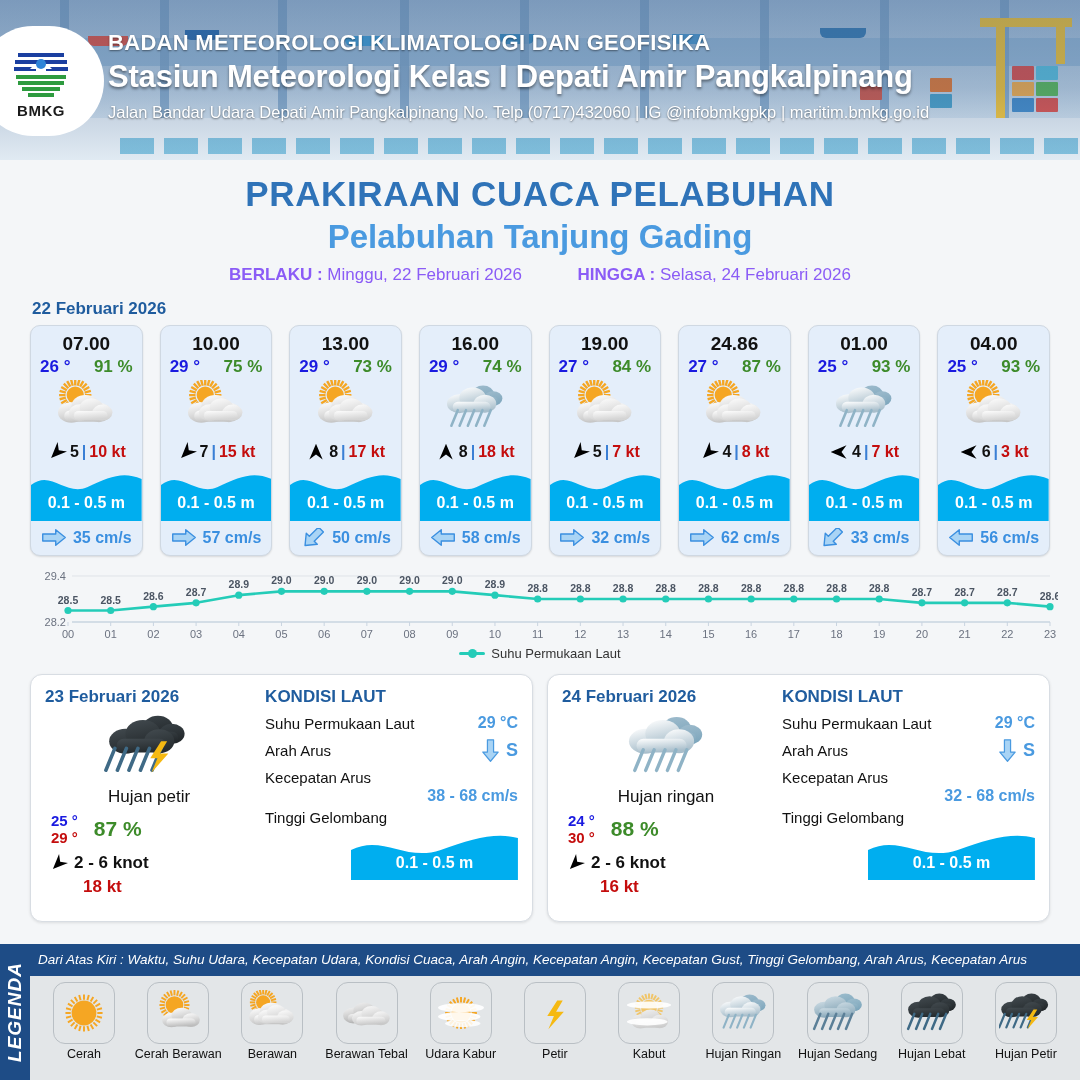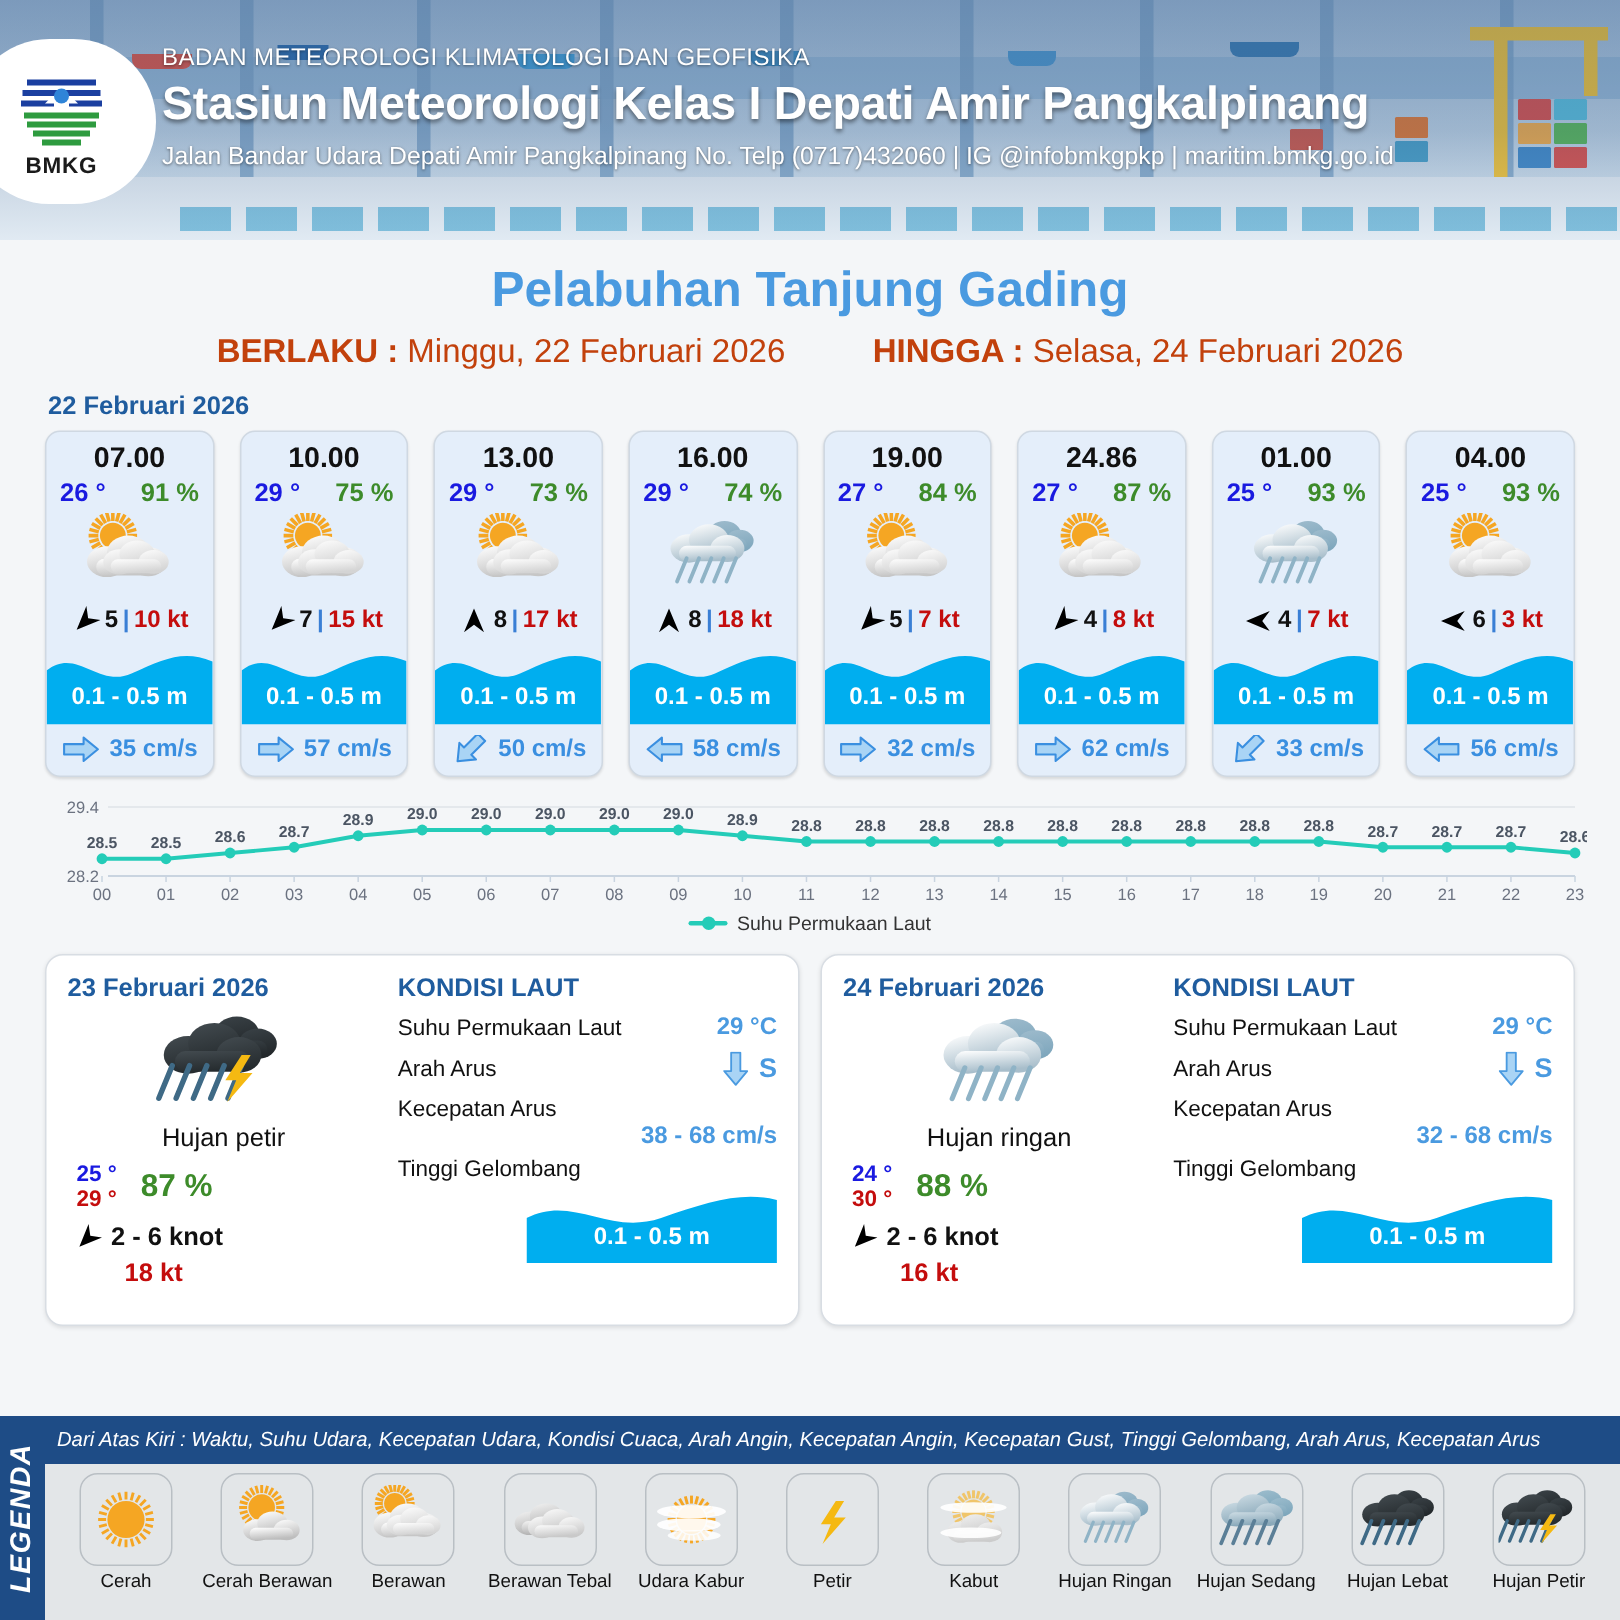--- a/index.html
+++ b/index.html
@@ -33,31 +33,31 @@
   .logo-badge {
     position:absolute; left:-22px; top:26px;
     width:126px; height:110px; background:#fff;
     border-radius:60px; z-index:6;
     display:flex; flex-direction:column; align-items:center; justify-content:center;
   }
   .logo-mark { width:62px; height:58px; }
   .logo-text { font-size:15px; font-weight:bold; color:#1b1b1b; letter-spacing:.5px; margin-top:1px; }
 
   .hdr-text { position:absolute; left:108px; top:30px; z-index:7; }
-  .hdr-l1 { font-size:16px; font-weight:normal; color:#fff; letter-spacing:.3px;
+  .hdr-l1 { font-size:22px; font-weight:bold; color:#fff; letter-spacing:.3px;
             text-shadow:0 1px 2px rgba(0,0,0,.45); }
   .hdr-l2 { font-size:31px; font-weight:bold; color:#fff; margin-top:3px;
             letter-spacing:-.2px; text-shadow:0 2px 3px rgba(0,0,0,.45); }
   .hdr-l3 { font-size:16.5px; color:#fff; margin-top:8px; text-shadow:0 1px 2px rgba(0,0,0,.5); }
 
   
   .title-wrap { text-align:center; margin-top:14px; }
   .t-main { font-size:35px; font-weight:bold; color:#2f73b8; letter-spacing:.6px; }
   .t-sub  { font-size:33px; font-weight:bold; color:#4a9ae0; margin-top:4px; }
-  .t-dates { margin-top:9px; font-size:22px; color:#c2410c; }
+  .t-dates { margin-top:9px; font-size:17px; color:#8b5cf6; }
   .t-dates .lbl { font-weight:bold; }
   .t-gap { display:inline-block; width:46px; }
 
   
   .day-label { margin:14px 0 6px 32px; font-size:17px; font-weight:bold; color:#1f5c9e; }
 
   
   .cards { display:flex; gap:17px; padding:0 30px; }
   .card {
     width:121px; background:#e4eefa;
@@ -196,20 +196,21 @@
   </div>
 
   <div class="hdr-text">
     <div class="hdr-l1">BADAN METEOROLOGI KLIMATOLOGI DAN GEOFISIKA</div>
     <div class="hdr-l2">Stasiun Meteorologi Kelas I Depati Amir Pangkalpinang</div>
     <div class="hdr-l3">Jalan Bandar Udara Depati Amir Pangkalpinang No. Telp (0717)432060 | IG @infobmkgpkp | maritim.bmkg.go.id</div>
   </div>
 </div>
 
 <div class="title-wrap">
+  <div class="t-main">PRAKIRAAN CUACA PELABUHAN</div>
   <div class="t-sub">Pelabuhan Tanjung Gading</div>
   <div class="t-dates">
     <span class="lbl">BERLAKU :</span>
     <span>Minggu, 22 Februari 2026</span>
     <span class="t-gap"></span>
     <span class="lbl">HINGGA :</span>
     <span>Selasa, 24 Februari 2026</span>
   </div>
 </div>
 

